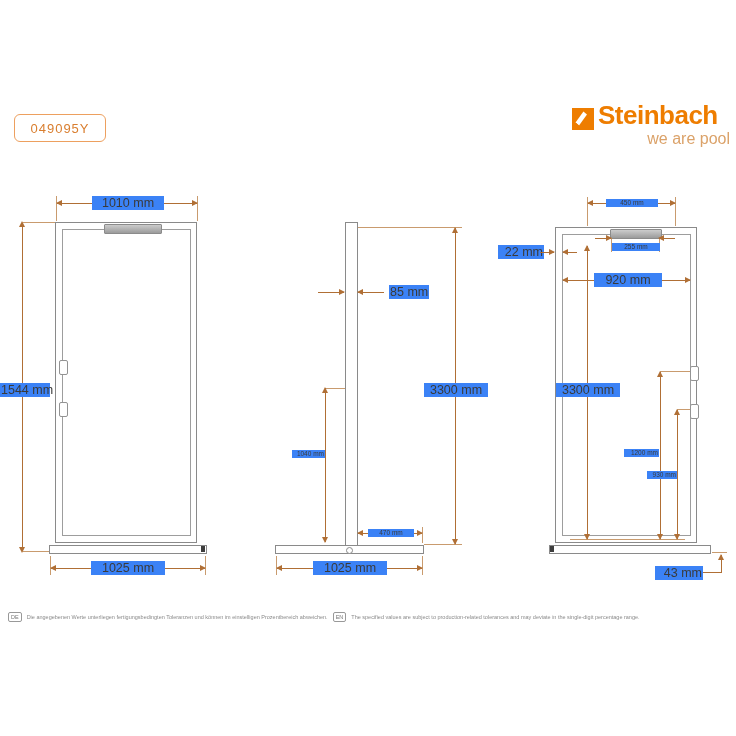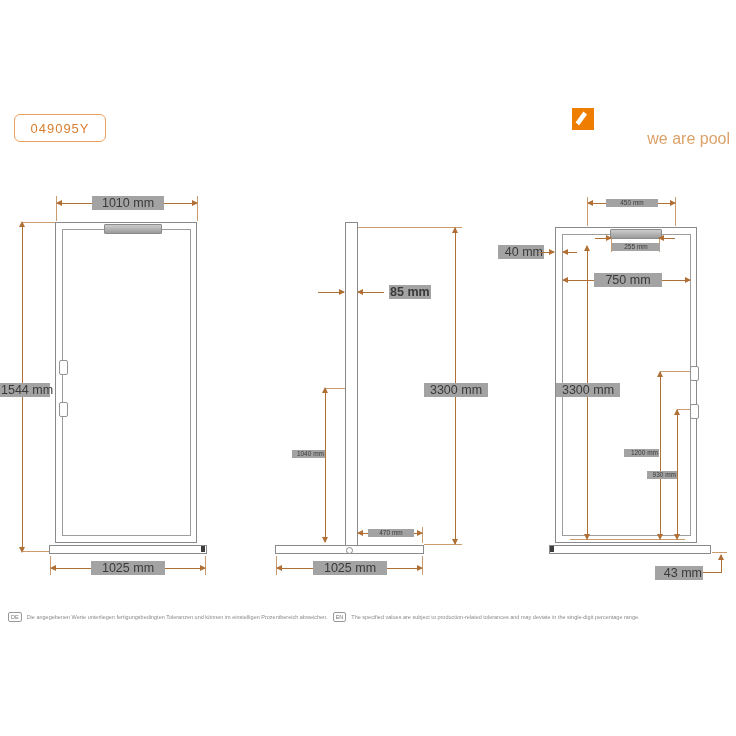--- a/index.html
+++ b/index.html
@@ -24,21 +24,21 @@
   
   .dim-h{position:absolute;height:1px;background:var(--dim);}
   .dim-v{position:absolute;width:1px;background:var(--dim);}
   .ext-h{position:absolute;height:1px;background:var(--ext);opacity:.85;}
   .ext-v{position:absolute;width:1px;background:var(--ext);opacity:.85;}
   .ar{position:absolute;width:0;height:0;border:3px solid transparent;}
   .ar.l{left:-1px;top:-3px;border-left:0;border-right:6px solid var(--dim);}
   .ar.r{right:-1px;top:-3px;border-right:0;border-left:6px solid var(--dim);}
   .ar.u{top:-1px;left:-3px;border-top:0;border-bottom:6px solid var(--dim);}
   .ar.d{bottom:-1px;left:-3px;border-bottom:0;border-top:6px solid var(--dim);}
-  .lbl{position:absolute;background:#a3a3a3;font-size:12.5px;color:#3a3a3a;
+  .lbl{position:absolute;background:#3b82f6;font-size:12.5px;color:#3a3a3a;
     text-align:center;line-height:14px;padding:0 1px;white-space:nowrap;}
   .lbl.sm{font-size:6.5px;line-height:8px;}
   .frame-outer{position:absolute;border:1.5px solid var(--gray);background:#fff;}
   .frame-inner{position:absolute;border:1px solid #9d9d9d;}
   .baseplate{position:absolute;border:1px solid var(--gray);background:#fff;height:7px;}
   .plate{position:absolute;height:8px;background:linear-gradient(#cccccc,#9b9b9b);
     border:0.5px solid #8b8b8b;border-radius:1px;}
   .hinge{position:absolute;width:7px;height:13px;border:1px solid #939393;
     border-radius:2px;background:#fff;}
   .cap{position:absolute;width:4px;height:6px;background:#3d3d3d;}
@@ -63,20 +63,21 @@
   </div>
 
   <div class="logo">
     <span class="logo-mark">
       <svg width="22" height="22" viewBox="0 0 100 100">
         <rect x="0" y="0" width="100" height="100" fill="#ee7d00"></rect>
         <polygon points="16,66 52,16 68,30 32,80" fill="#ffffff"></polygon>
         <polygon points="16,66 32,80 16,92" fill="#ee7d00"></polygon>
       </svg>
     </span>
+    <span class="logo-name">Steinbach</span>
     <span class="logo-tag">we are pool</span>
   </div>
 
   <div class="ext-v" style="left:56px;top:196px;height:25px;"></div>
   <div class="ext-v" style="left:197px;top:196px;height:25px;"></div>
   <div class="dim-h" style="left:57px;top:203px;width:140px;">
     <span class="ar l"></span>
     <span class="ar r"></span>
   </div>
   <span class="lbl" style="left:92px;top:196px;width:70px;">1010 mm</span>
@@ -107,21 +108,21 @@
   <span class="lbl" style="left:91px;top:561px;width:72px;">1025 mm</span>
 
   <div class="profile-bar" style="left:345px;top:222px;width:11px;height:323px;"></div>
 
   <div class="dim-h" style="left:318px;top:292px;width:26px;">
     <span class="ar r"></span>
   </div>
   <div class="dim-h" style="left:358px;top:292px;width:26px;">
     <span class="ar l"></span>
   </div>
-  <span class="lbl" style="left:389px;top:285px;font-weight:bold;">85 mm</span>
+  <span class="lbl" style="left:389px;top:285px;">85 mm</span>
 
   <div class="ext-h" style="left:358px;top:227px;width:104px;"></div>
   <div class="ext-h" style="left:424px;top:544px;width:38px;"></div>
   <div class="dim-v" style="left:455px;top:228px;height:316px;">
     <span class="ar u"></span>
     <span class="ar d"></span>
   </div>
   <span class="lbl" style="left:424px;top:383px;width:62px;">3300 mm</span>
 
   <div class="ext-h" style="left:326px;top:388px;width:19px;"></div>
@@ -164,33 +165,33 @@
   <div class="ext-v" style="left:611px;top:238px;height:14px;"></div>
   <div class="ext-v" style="left:659px;top:238px;height:14px;"></div>
   <div class="dim-h" style="left:595px;top:238px;width:16px;">
     <span class="ar r"></span>
   </div>
   <div class="dim-h" style="left:659px;top:238px;width:16px;">
     <span class="ar l"></span>
   </div>
   <span class="lbl sm" style="left:612px;top:243px;width:46px;">255 mm</span>
 
-  <span class="lbl" style="left:498px;top:245px;width:44px;text-align:right;">40 mm</span>
+  <span class="lbl" style="left:498px;top:245px;width:44px;text-align:right;">22 mm</span>
   <div class="dim-h" style="left:540px;top:252px;width:14px;">
     <span class="ar r"></span>
   </div>
   <div class="dim-h" style="left:563px;top:252px;width:14px;">
     <span class="ar l"></span>
   </div>
 
   <div class="dim-h" style="left:563px;top:280px;width:127px;">
     <span class="ar l"></span>
     <span class="ar r"></span>
   </div>
-  <span class="lbl" style="left:594px;top:273px;width:66px;">750 mm</span>
+  <span class="lbl" style="left:594px;top:273px;width:66px;">920 mm</span>
 
   <div class="ext-h" style="left:570px;top:539px;width:115px;"></div>
   <div class="dim-v" style="left:587px;top:246px;height:293px;">
     <span class="ar u"></span>
     <span class="ar d"></span>
   </div>
   <span class="lbl" style="left:556px;top:383px;width:62px;">3300 mm</span>
 
   <div class="hinge" style="left:690px;top:366px;"></div>
   <div class="hinge" style="left:690px;top:404px;"></div>

